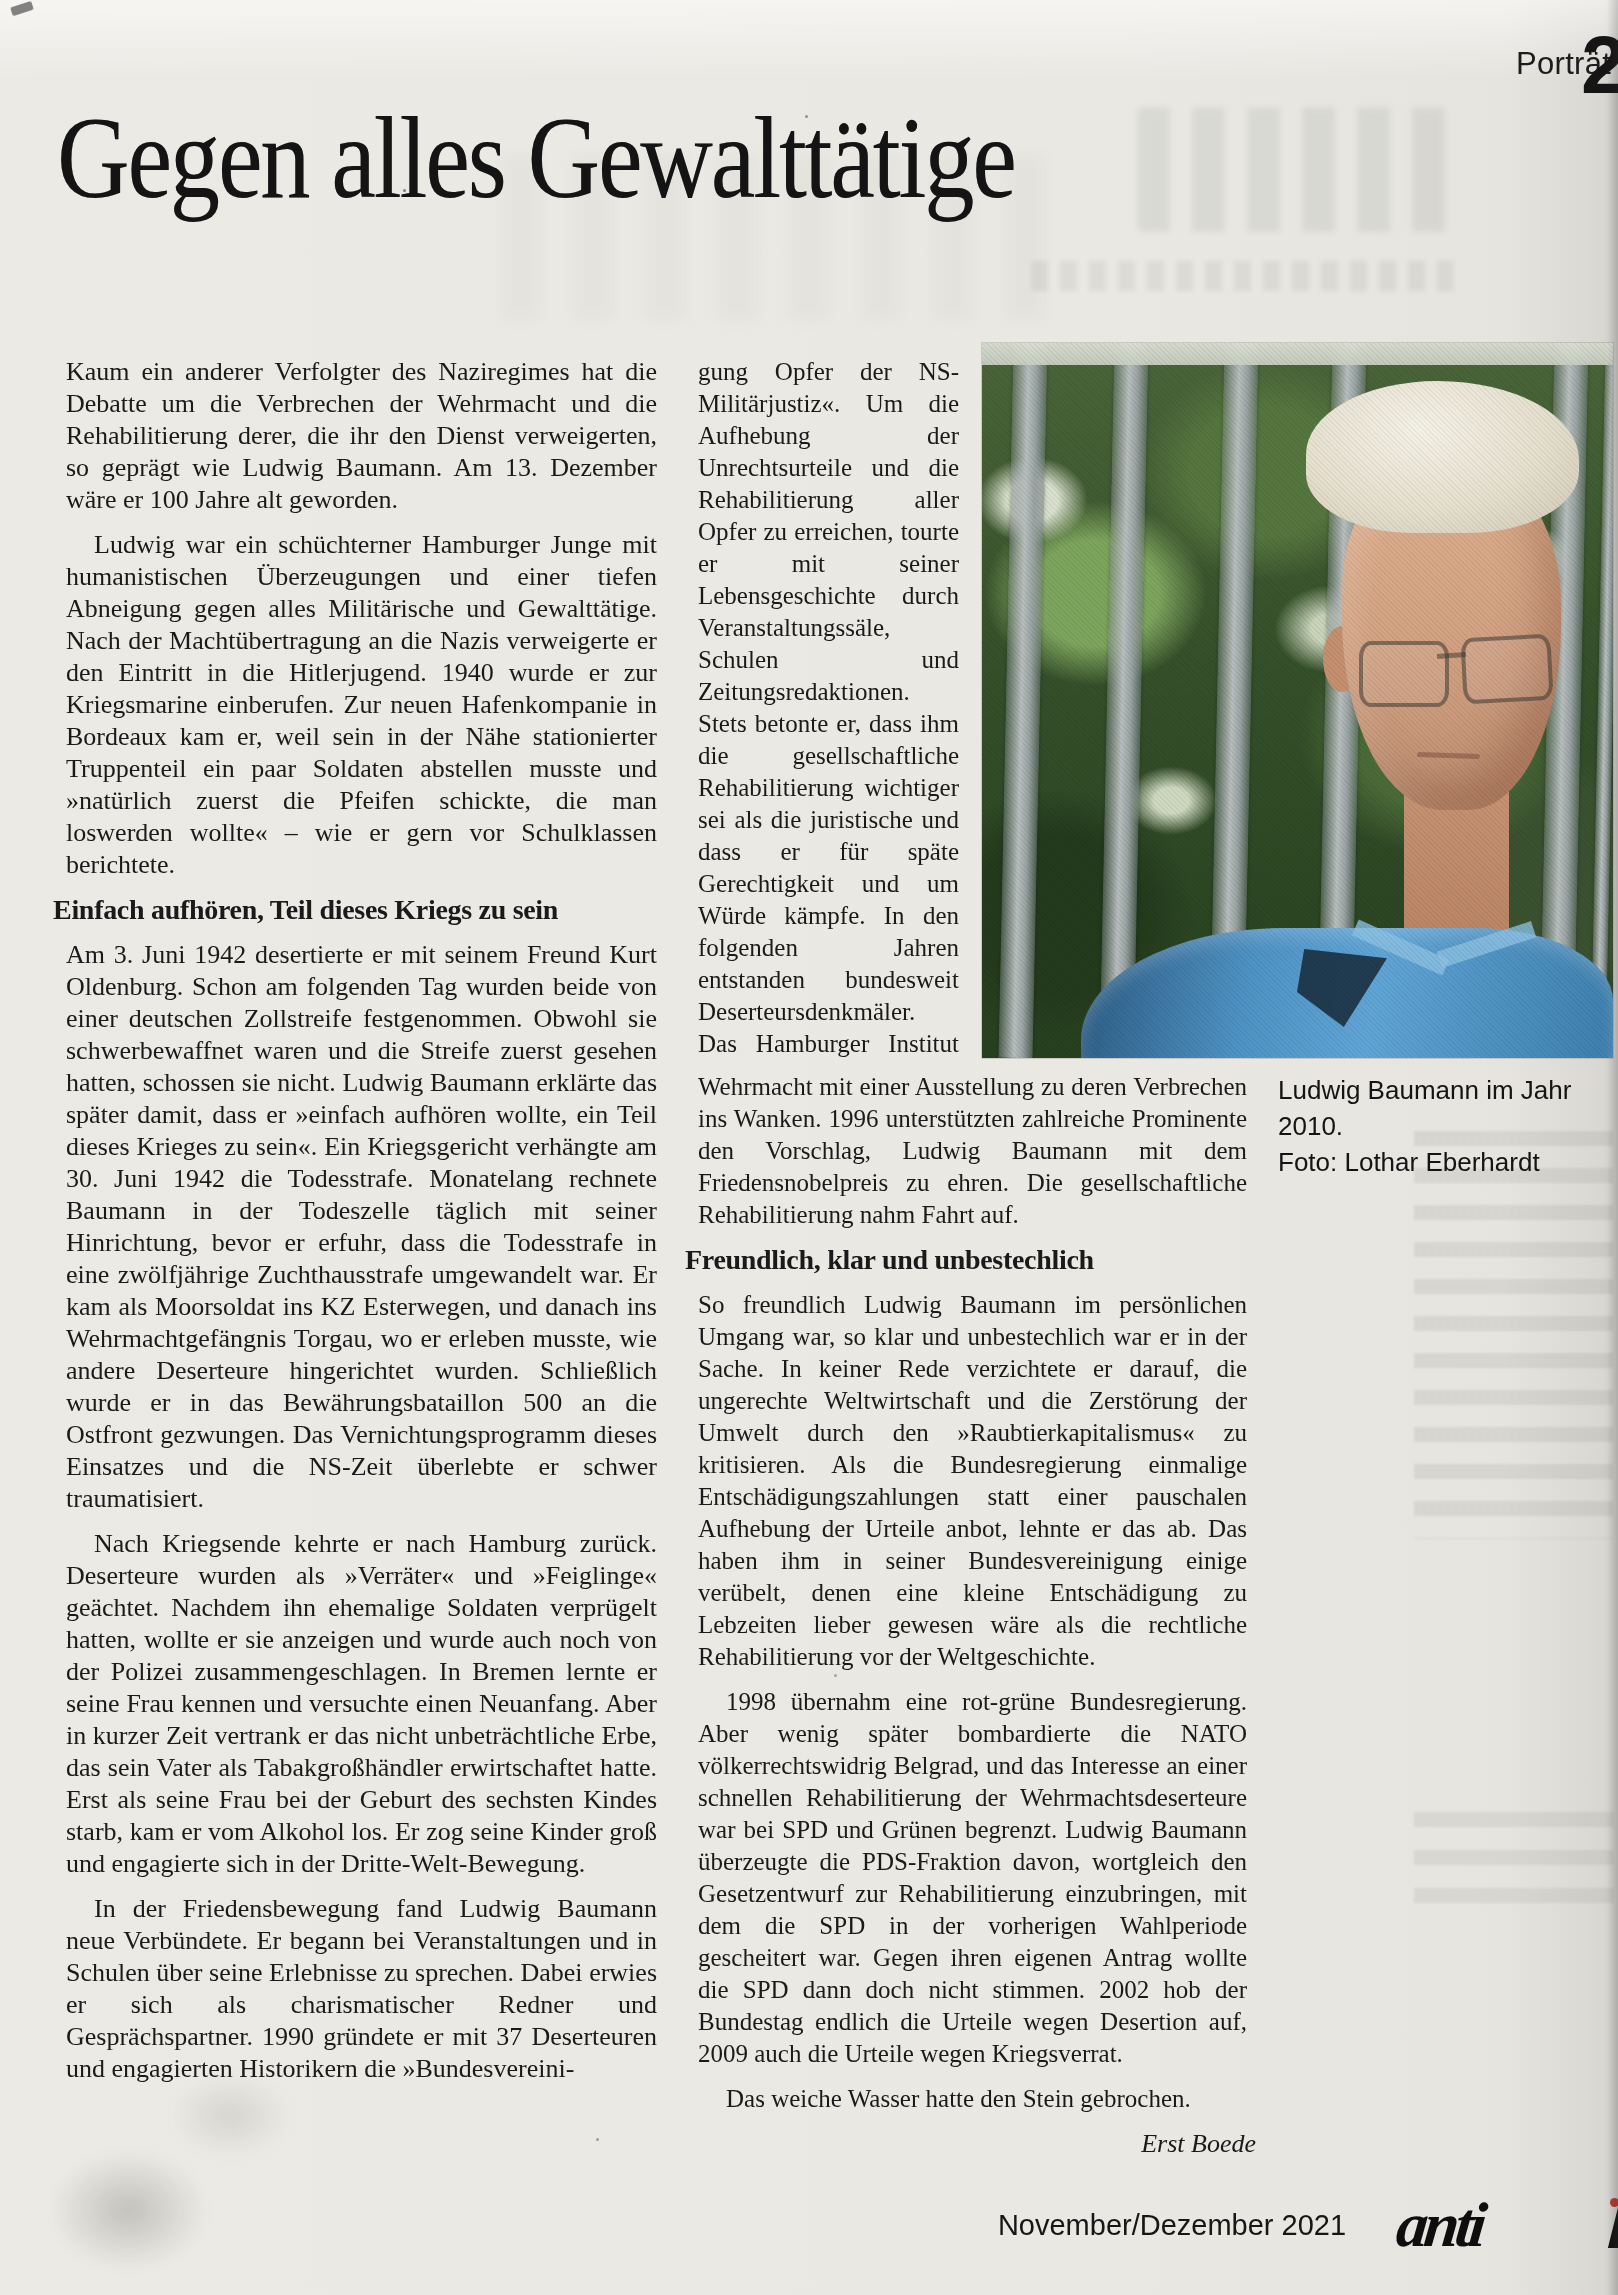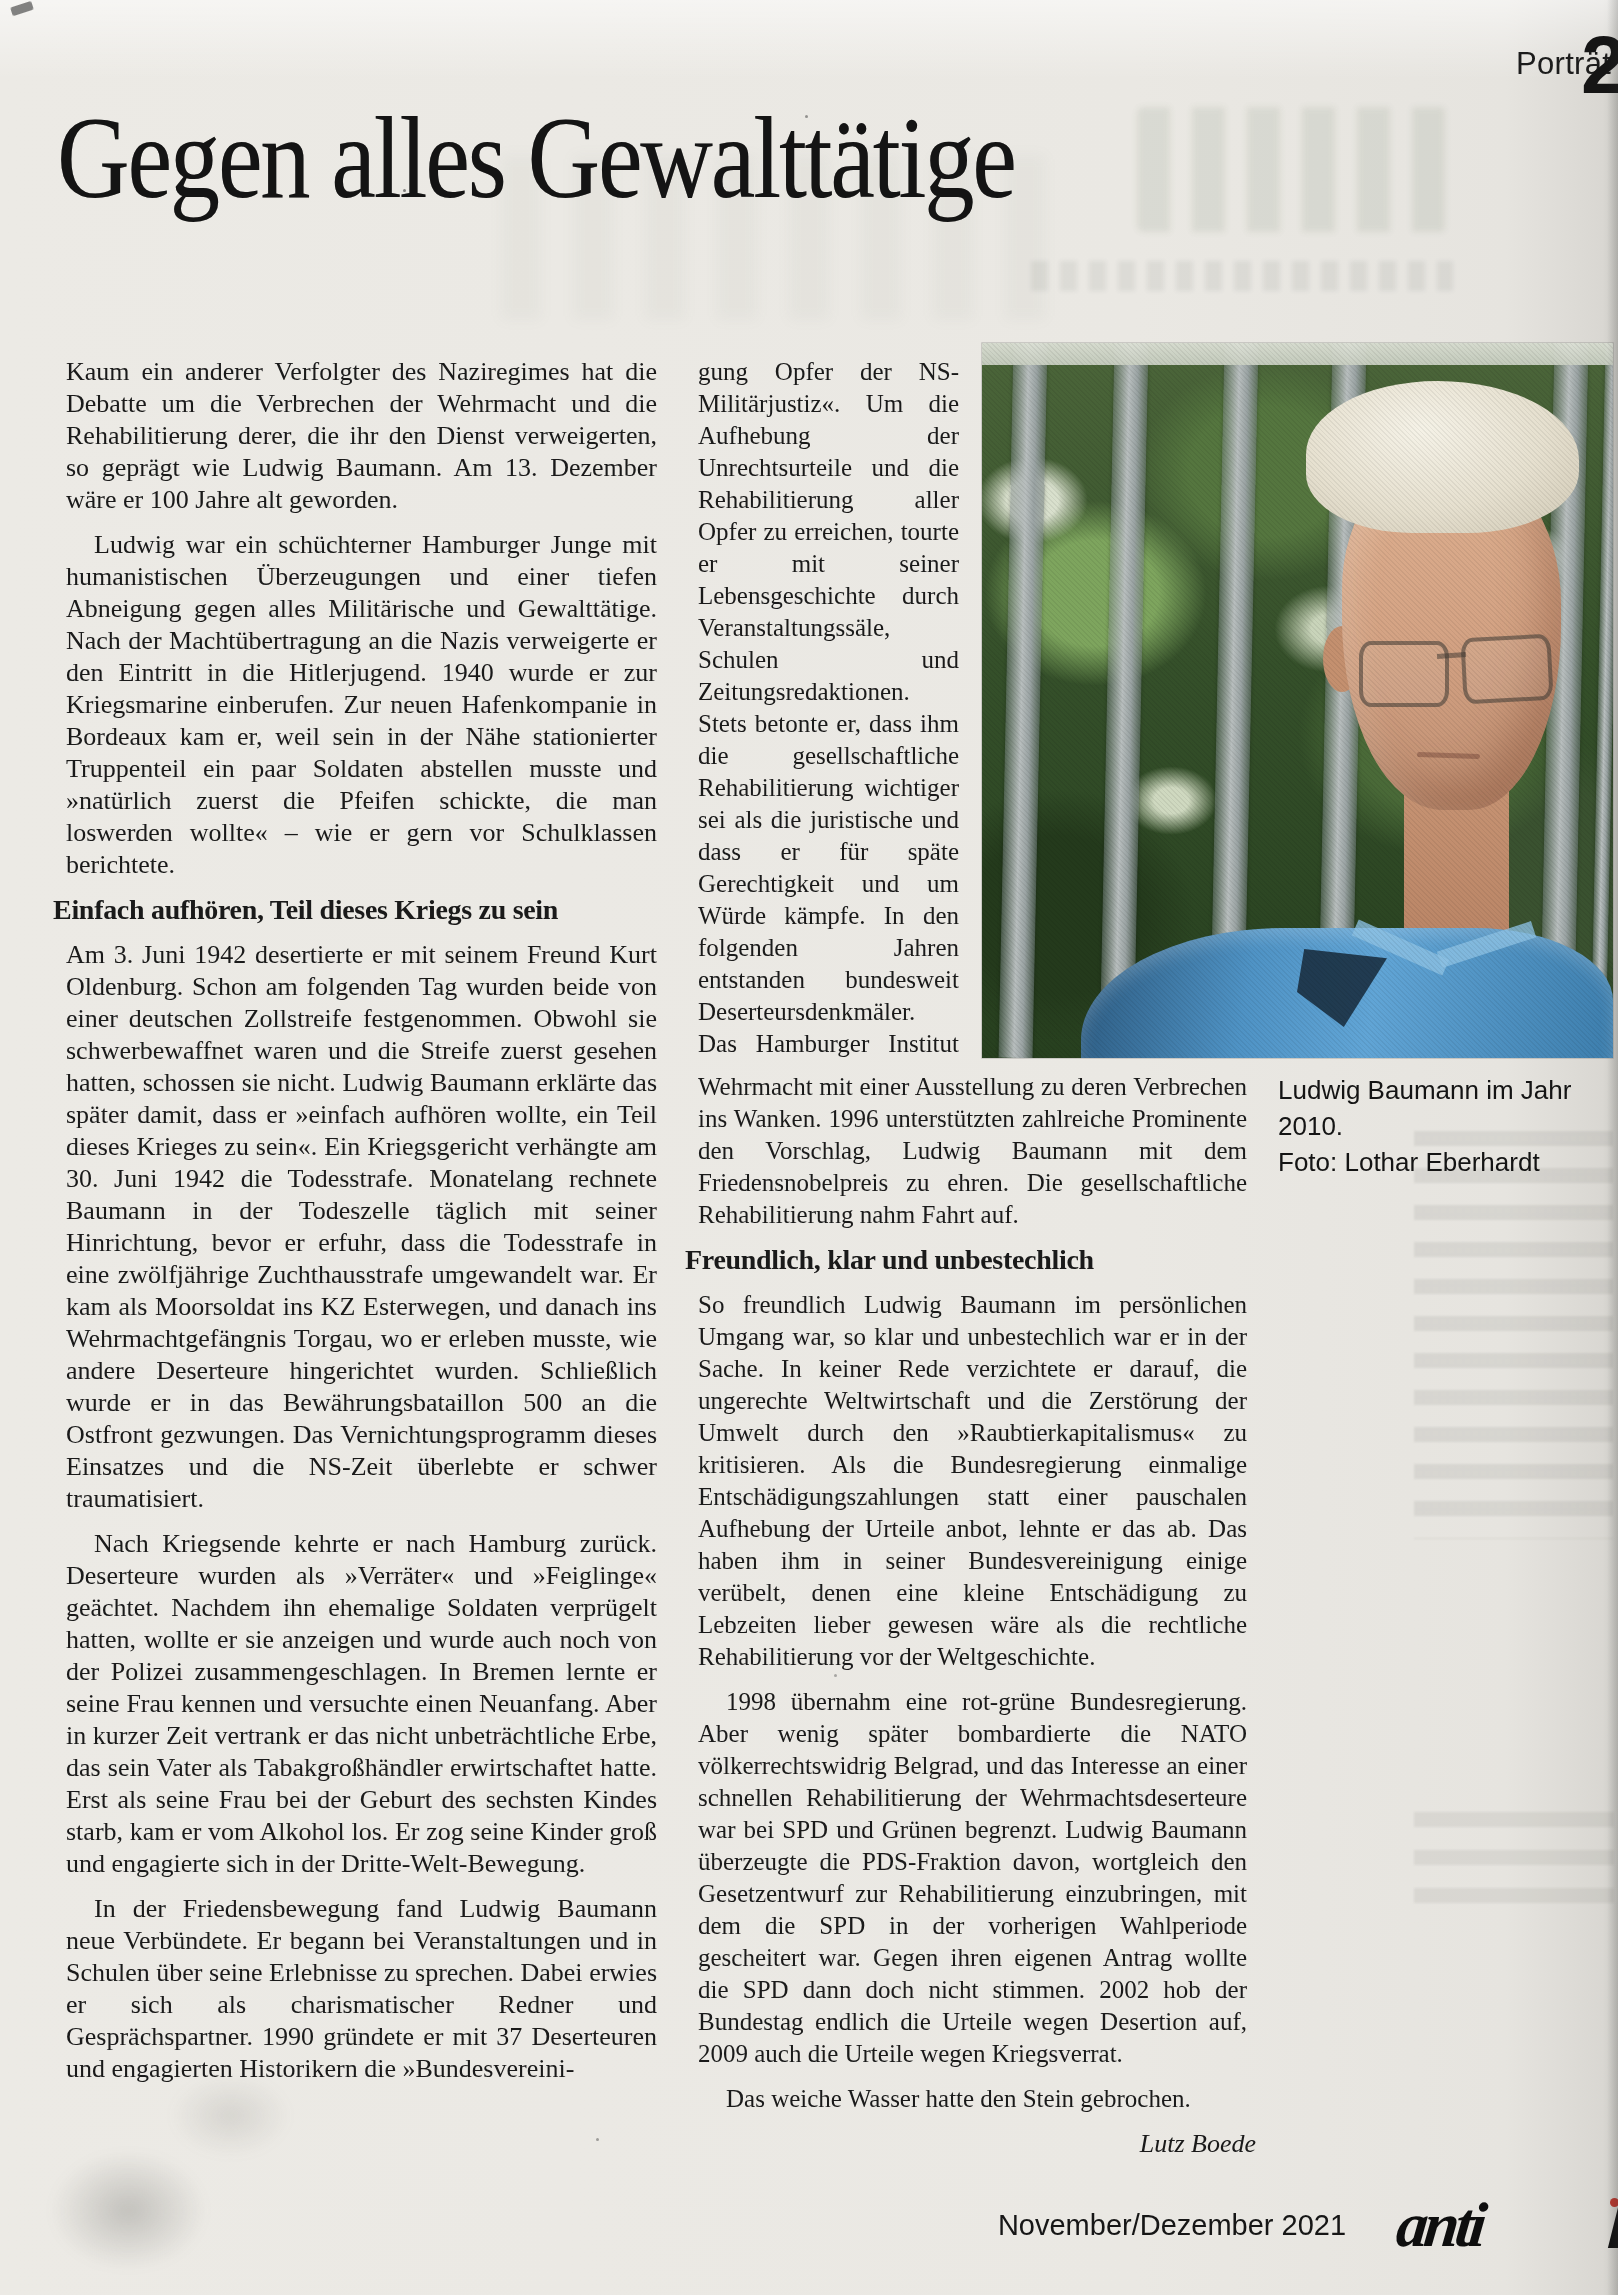--- a/index.html
+++ b/index.html
@@ -149,21 +149,21 @@
     </div>
   <div class="article-text col2a">
       <p>gung Opfer der NS-Militärjustiz«. Um die Aufhebung der Unrechtsurteile und die Rehabilitierung aller Opfer zu erreichen, tourte er mit seiner Lebensgeschichte durch Veranstaltungssäle, Schulen und Zeitungsredaktionen. Stets betonte er, dass ihm die gesellschaftliche Rehabilitierung wichtiger sei als die juristische und dass er für späte Gerechtigkeit und um Würde kämpfe. In den folgenden Jahren entstanden bundesweit Deserteursdenkmäler. Das Hamburger Institut für Sozialforschung brachte die Legende von der sauberen</p>
     </div>
   <div class="article-text col2b">
       <p>Wehrmacht mit einer Ausstellung zu deren Verbrechen ins Wanken. 1996 unterstützten zahlreiche Prominente den Vorschlag, Ludwig Baumann mit dem Friedensnobelpreis zu ehren. Die gesellschaftliche Rehabilitierung nahm Fahrt auf.</p>
       <div class="subhead">Freundlich, klar und unbestechlich</div>
       <p>So freundlich Ludwig Baumann im persönlichen Umgang war, so klar und unbestechlich war er in der Sache. In keiner Rede verzichtete er darauf, die ungerechte Weltwirtschaft und die Zerstörung der Umwelt durch den »Raubtierkapitalismus« zu kritisieren. Als die Bundesregierung einmalige Entschädigungszahlungen statt einer pauschalen Aufhebung der Urteile anbot, lehnte er das ab. Das haben ihm in seiner Bundesvereinigung einige verübelt, denen eine kleine Entschädigung zu Lebzeiten lieber gewesen wäre als die rechtliche Rehabilitierung vor der Weltgeschichte.</p>
       <p class="indent">1998 übernahm eine rot-grüne Bundesregierung. Aber wenig später bombardierte die NATO völkerrechtswidrig Belgrad, und das Interesse an einer schnellen Rehabilitierung der Wehrmachtsdeserteure war bei SPD und Grünen begrenzt. Ludwig Baumann überzeugte die PDS-Fraktion davon, wortgleich den Gesetzentwurf zur Rehabilitierung einzubringen, mit dem die SPD in der vorherigen Wahlperiode gescheitert war. Gegen ihren eigenen Antrag wollte die SPD dann doch nicht stimmen. 2002 hob der Bundestag endlich die Urteile wegen Desertion auf, 2009 auch die Urteile wegen Kriegsverrat.</p>
       <p class="indent">Das weiche Wasser hatte den Stein gebrochen.</p>
-      <div class="byline">Lutz Boede</div>
+      <div class="byline">Erst Boede</div>
     </div>
 
   <div class="photo">
     <div class="foliage"></div>
     <div class="fence-bar" style="left:24.4px;"></div>
     <div class="fence-bar" style="left:125px;"></div>
     <div class="fence-bar" style="left:235px;"></div>
     <div class="fence-bar" style="left:343px;"></div>
     <div class="fence-bar" style="left:565px;"></div>
     <div class="fence-bar" style="left:616px;width:14.5px;"></div>

